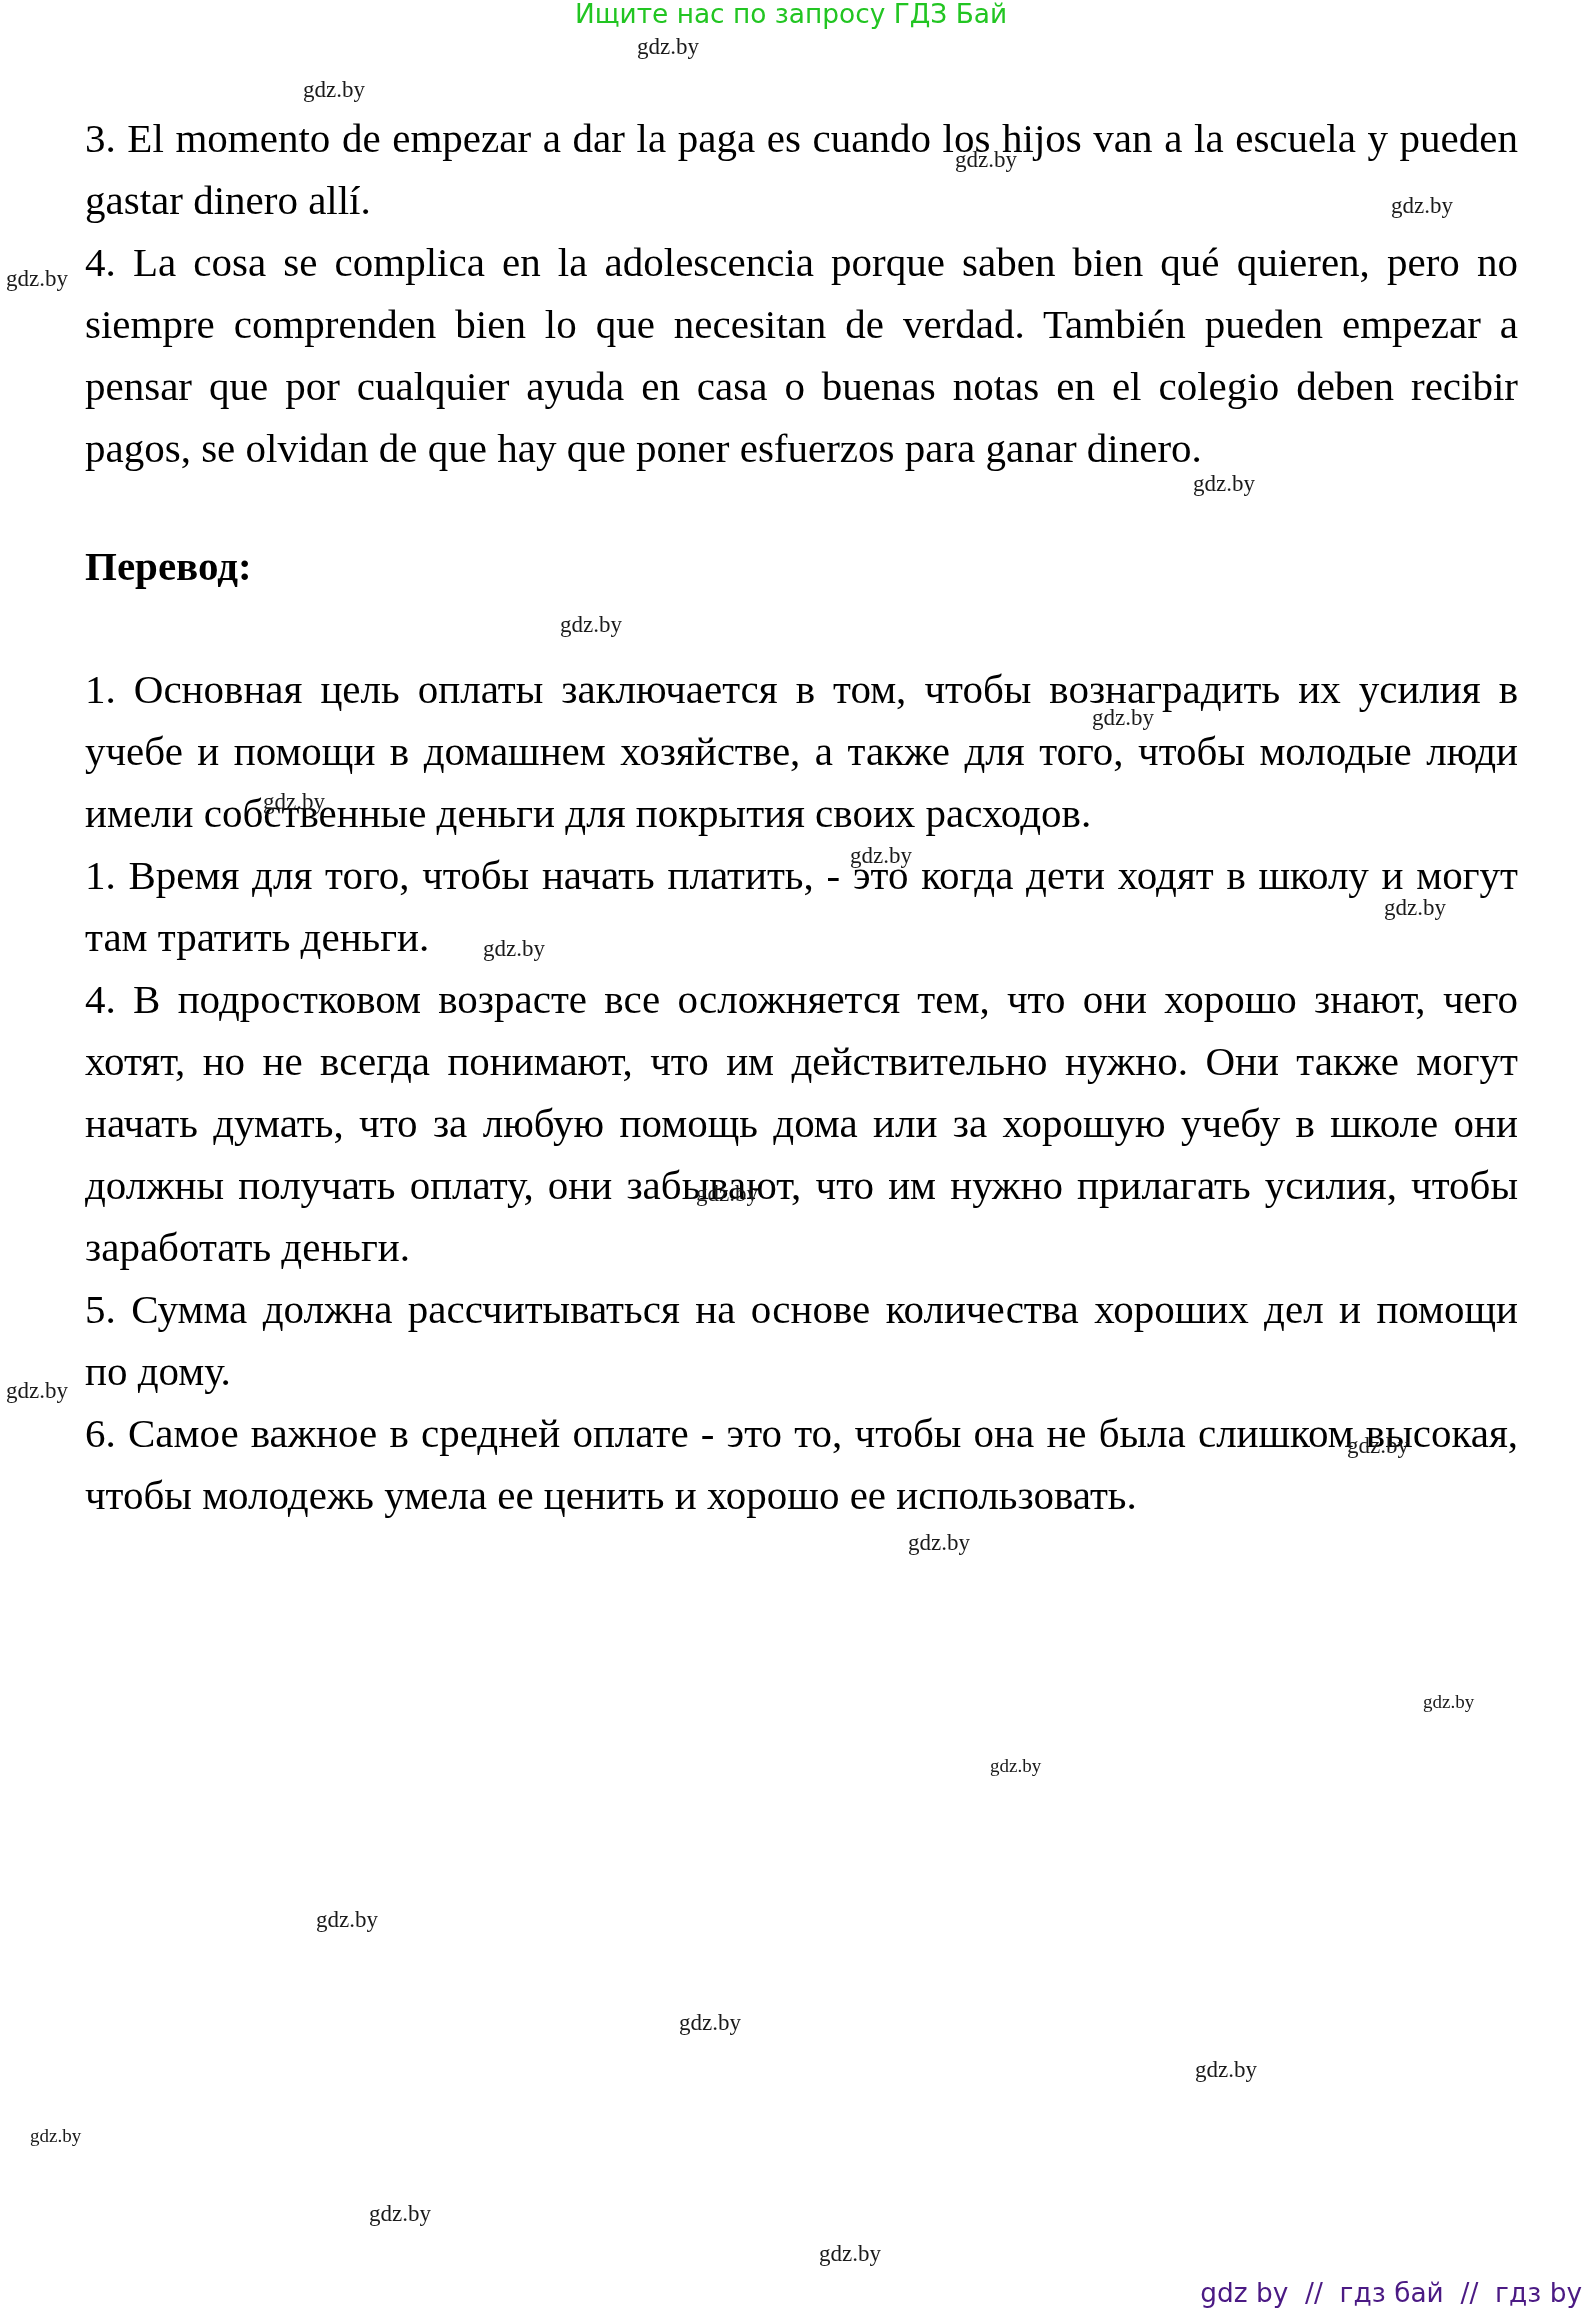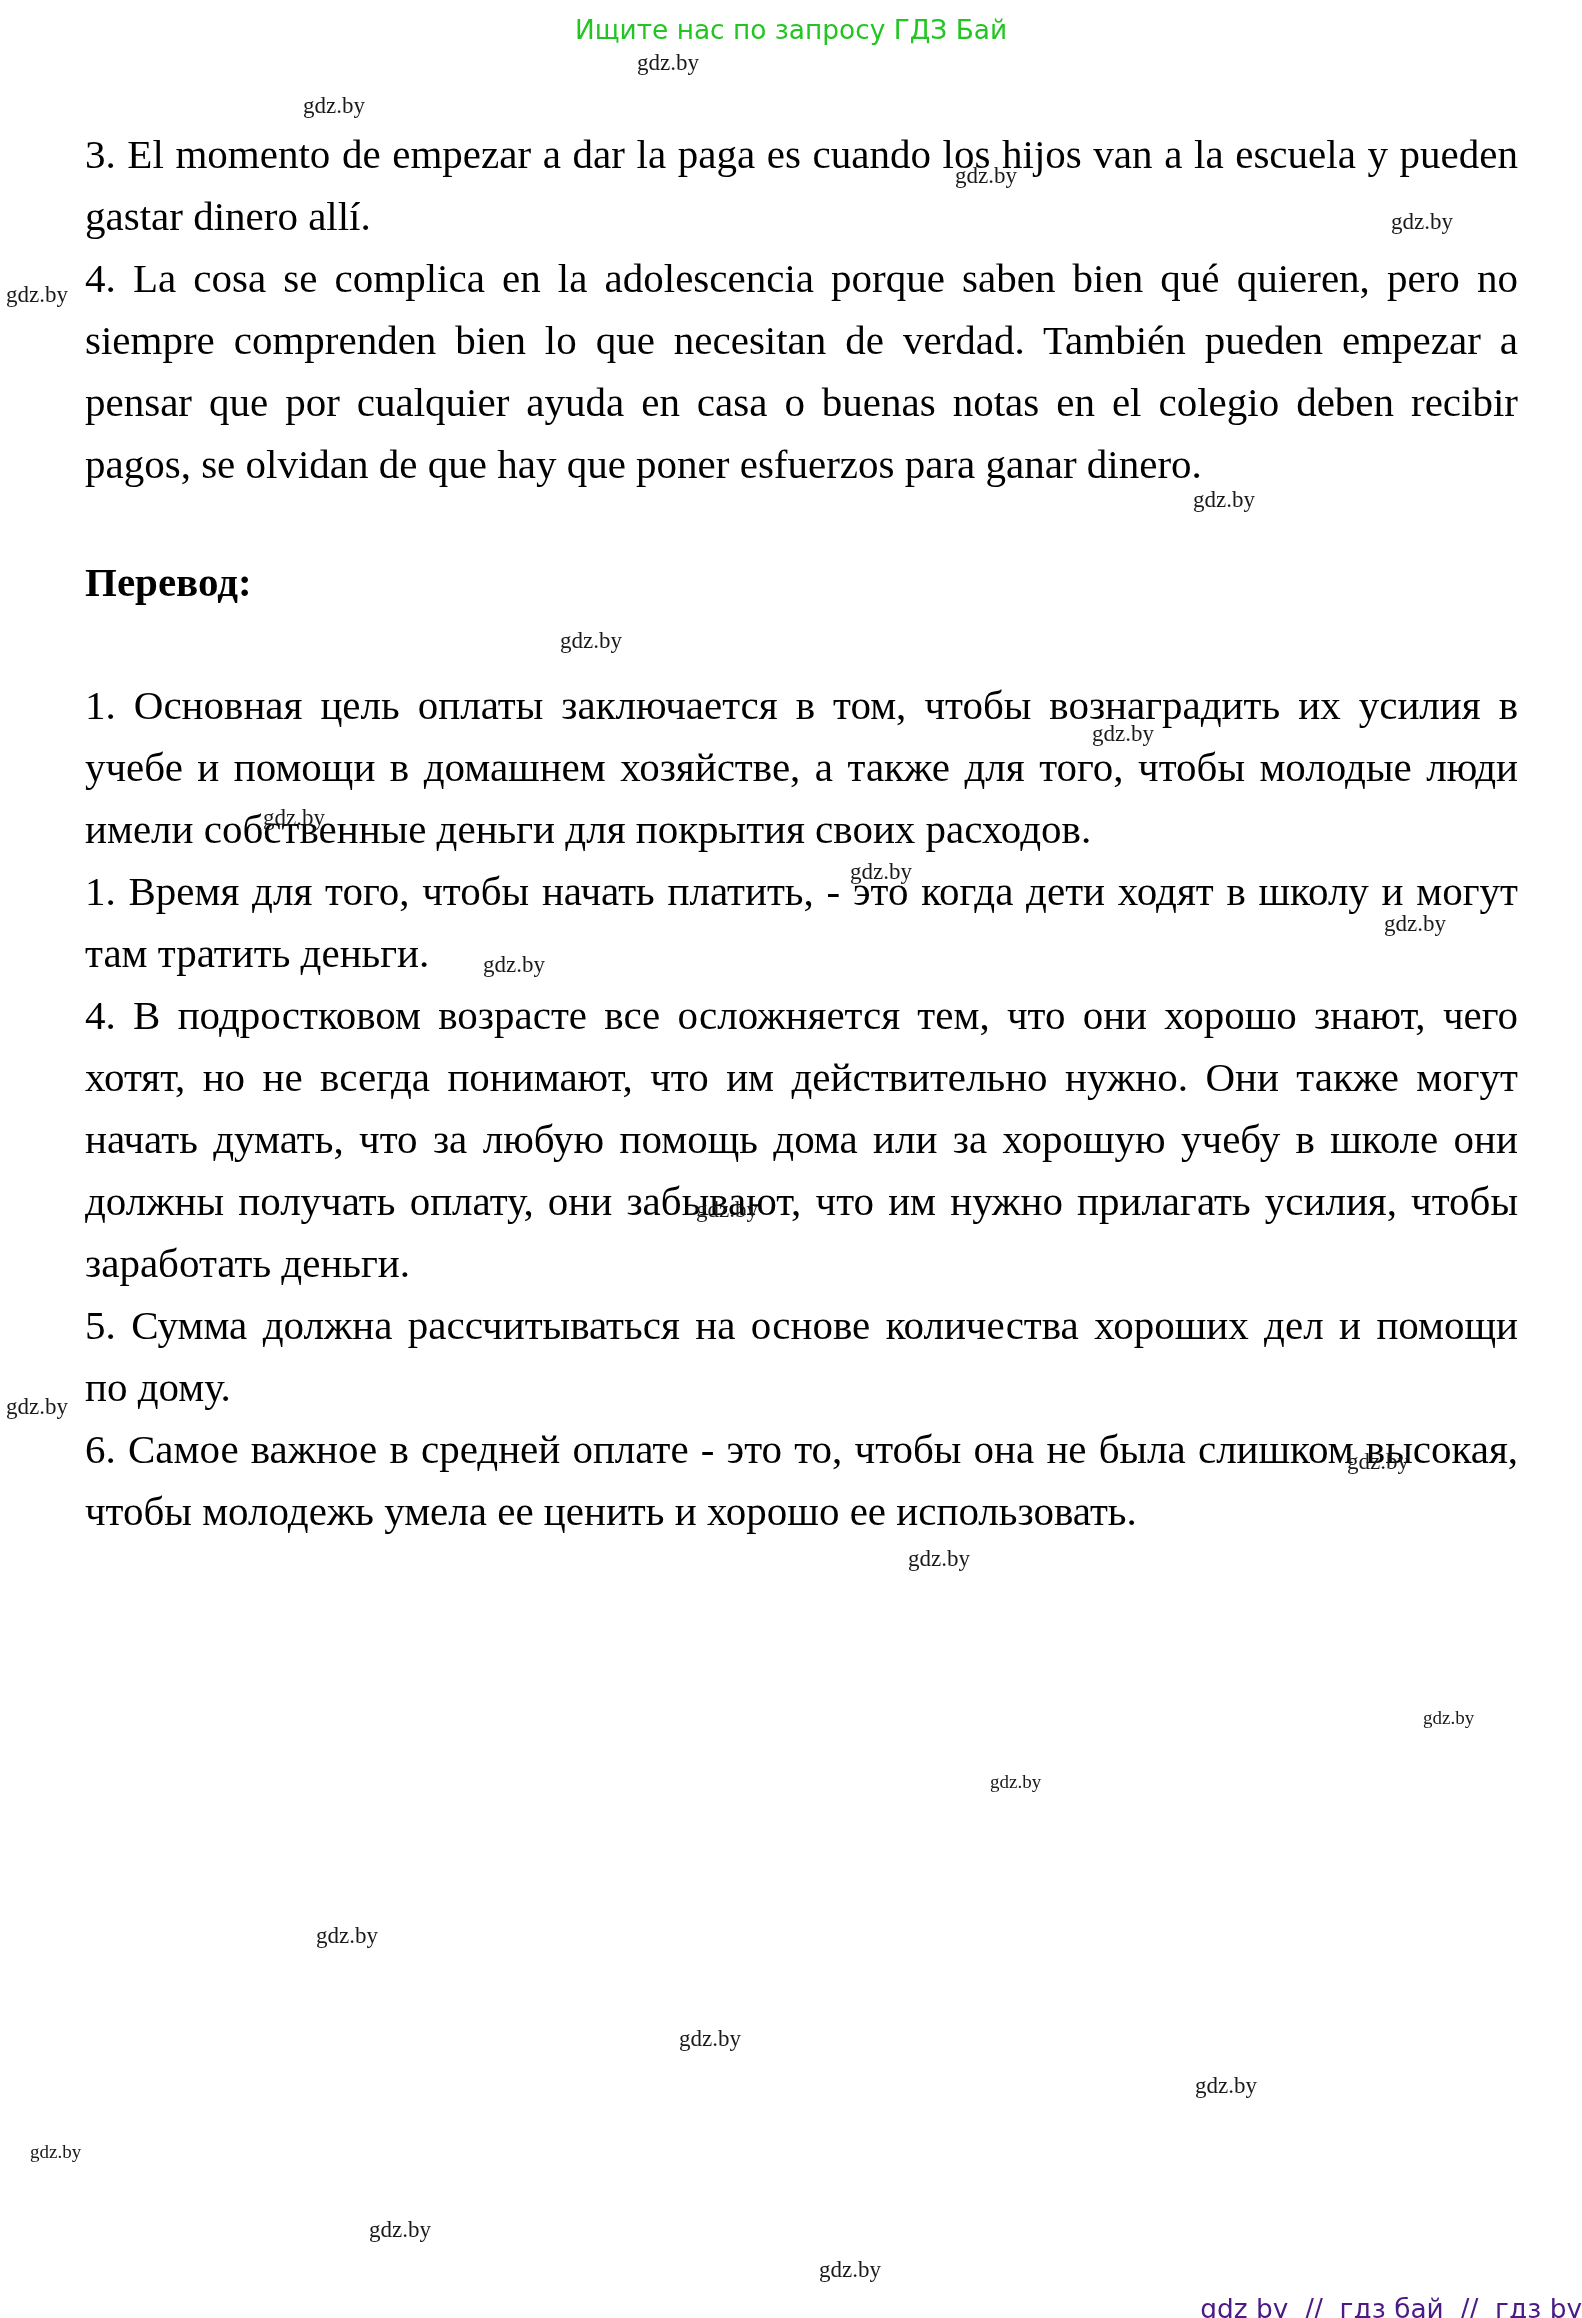--- a/index.html
+++ b/index.html
@@ -1,17 +1,17 @@
 <!DOCTYPE html>
 <html style="font-size:13.6px"><head>
   <meta charset="utf-8">
   <style>
     html, body { margin: 0; padding: 0; background: #ffffff; }
     body { width: 1582px; height: 2319px; position: relative; overflow: hidden; }
-    .page { position: absolute; left: 0; top: 16px; width: 1582px; height: 2236px; }
+    .page { position: absolute; left: 0; top: 0; width: 1582px; height: 2236px; }
 
     .top-banner {
       position: absolute; left: 0; top: -1.7px; width: 1582px; text-align: center;
       font-family: "DejaVu Sans", "Liberation Sans", sans-serif;
       font-size: 26.4px; line-height: 32px; color: #22c522;
       letter-spacing: 0px;
     }
     .footer-links {
       position: absolute; left: 0; top: 2276px; width: 1582px; text-align: right;
       font-family: "DejaVu Sans", "Liberation Sans", sans-serif;

